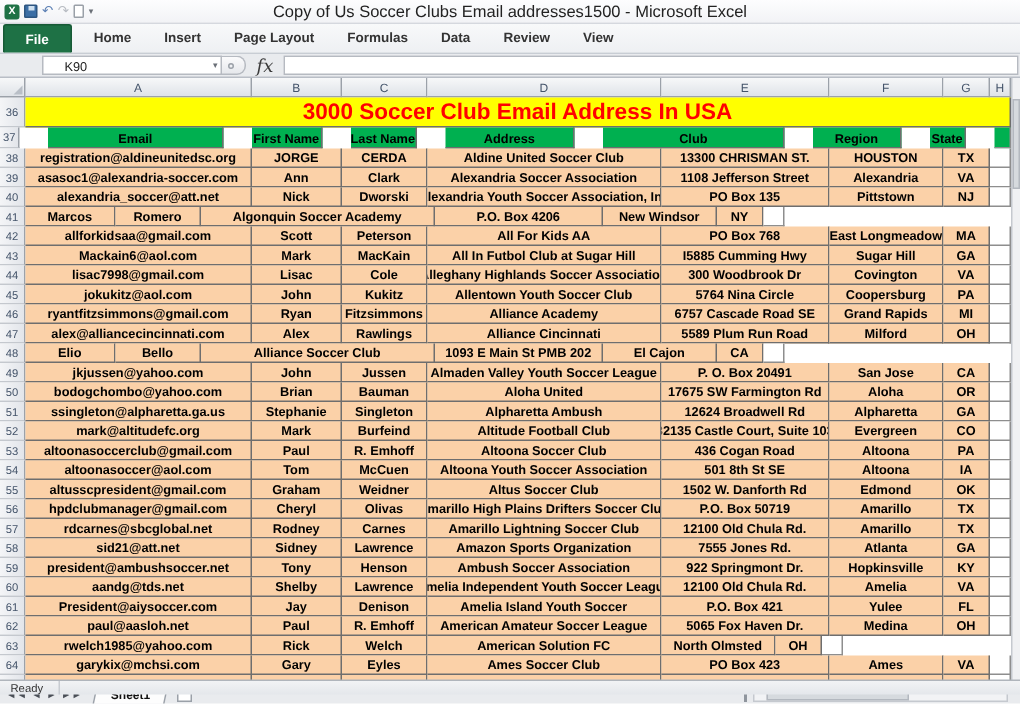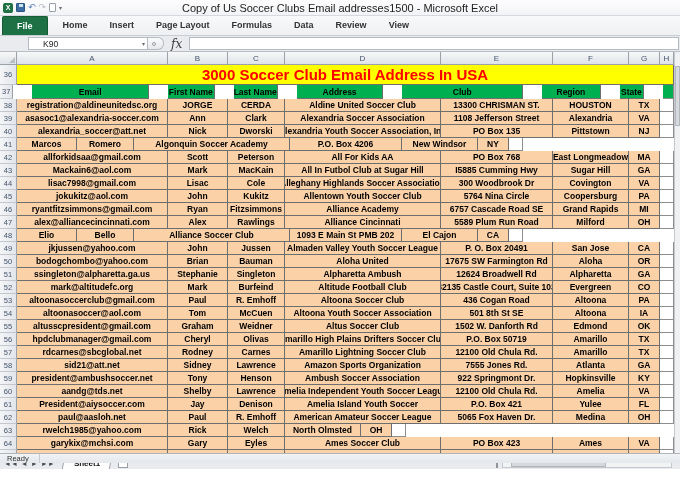--- a/index.html
+++ b/index.html
@@ -884,20 +884,23 @@
         </div>
         <div class="cell w-a h-data">
           <span>rwelch1985@yahoo.com</span>
         </div>
         <div class="cell w-b h-data">
           <span>Rick</span>
         </div>
         <div class="cell w-c h-data">
           <span>Welch</span>
         </div>
+        <div class="cell w-d h-data">
+          <span>American Solution FC</span>
+        </div>
         <div class="cell w-f h-data">
           <span>North Olmsted</span>
         </div>
         <div class="cell w-g h-data">
           <span>OH</span>
         </div>
         <div class="cell pad w-h h-data"></div>
       </div>
       <div class="grid-row h-data">
         <div class="gut w-gut h-data">

